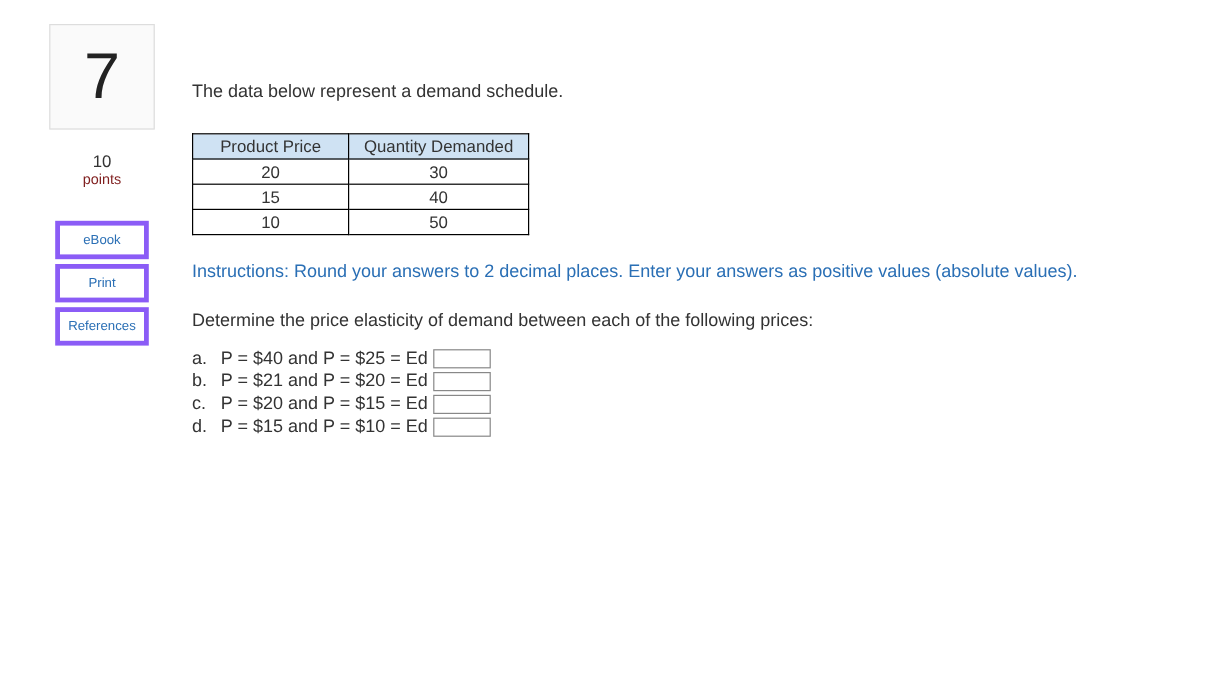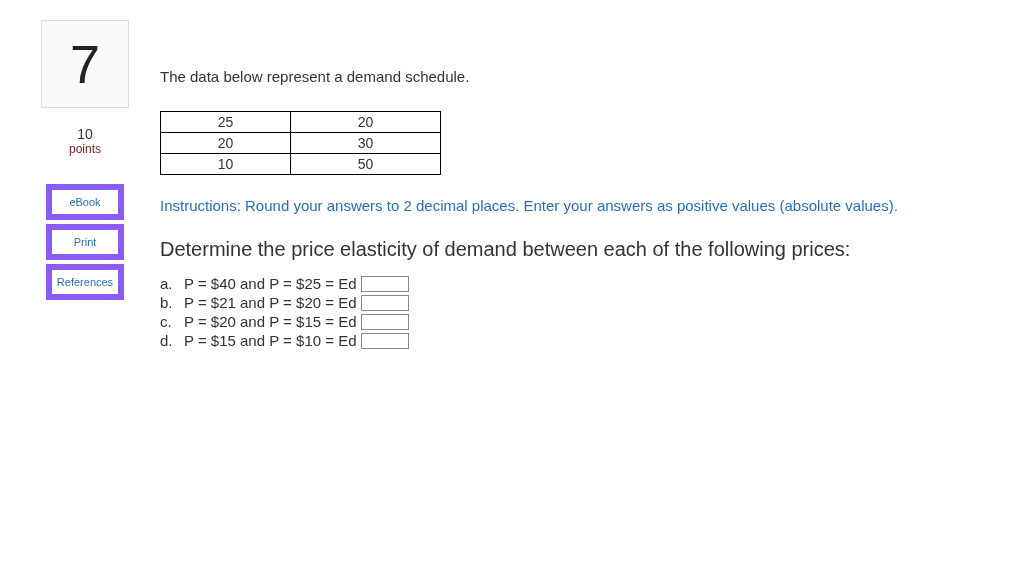--- a/index.html
+++ b/index.html
@@ -35,21 +35,21 @@
   .points-num {
     font-size: 14px;
     color: #333;
   }
   .points-label {
     font-size: 12px;
     color: #7f1d1d;
     margin-bottom: 28px;
   }
   .side-btn {
-    border: 6px solid #8b5cf6;
+    border: 4px solid #8b5cf6;
     background: #fff;
     color: #2a6fb5;
     font-size: 11px;
     padding: 6px 4px;
     margin: 0 auto 4px auto;
     width: 78px;
     cursor: pointer;
   }
   .content {
     flex: 1;
@@ -77,21 +77,21 @@
     font-weight: 400;
   }
   table.demand th:first-child, table.demand td:first-child { width: 130px; }
   table.demand th:last-child, table.demand td:last-child { width: 150px; }
   .instructions {
     color: #2a6fb5;
     font-size: 15px;
     margin-bottom: 24px;
   }
   .determine {
-    font-size: 20px;
+    font-size: 15px;
     margin-bottom: 14px;
   }
   .items {
     font-size: 15px;
   }
   .item {
     margin-bottom: 2px;
     display: flex;
     align-items: center;
   }
@@ -122,27 +122,31 @@
     <button class="side-btn">eBook</button>
     <button class="side-btn">Print</button>
     <button class="side-btn">References</button>
   </div>
 
   <div class="content">
     <div class="intro">The data below represent a demand schedule.</div>
 
     <table class="demand">
       <tbody>
-      <tr>
-        <td>25</td>
-        <td>20</td>
+          <tr>
+        <th>Product Price</th>
+        <th>Quantity Demanded</th>
       </tr>
       <tr>
         <td>20</td>
         <td>30</td>
+      </tr>
+      <tr>
+        <td>15</td>
+        <td>40</td>
       </tr>
       <tr>
         <td>10</td>
         <td>50</td>
       </tr>
     </tbody>
       </table>
 
     <div class="instructions">Instructions: Round your answers to 2 decimal places. Enter your answers as positive values (absolute values).</div>
     <div class="determine">Determine the price elasticity of demand between each of the following prices:</div>

